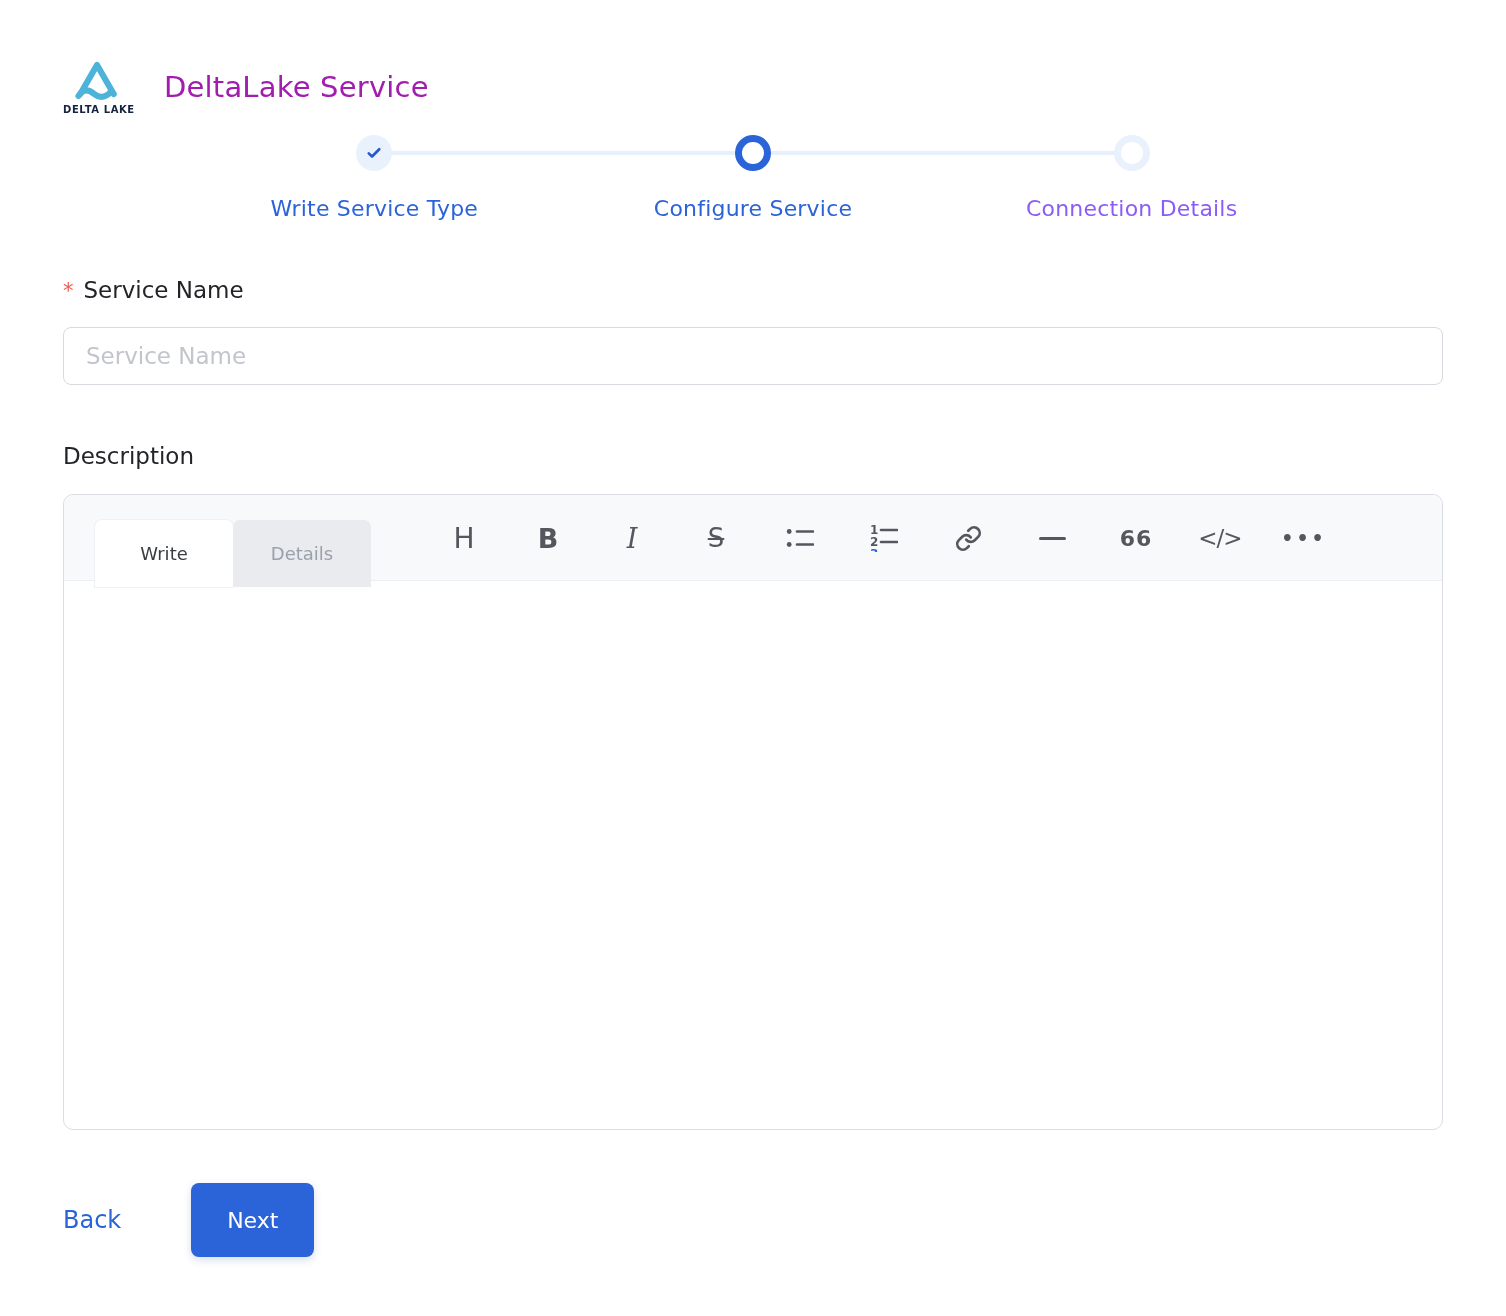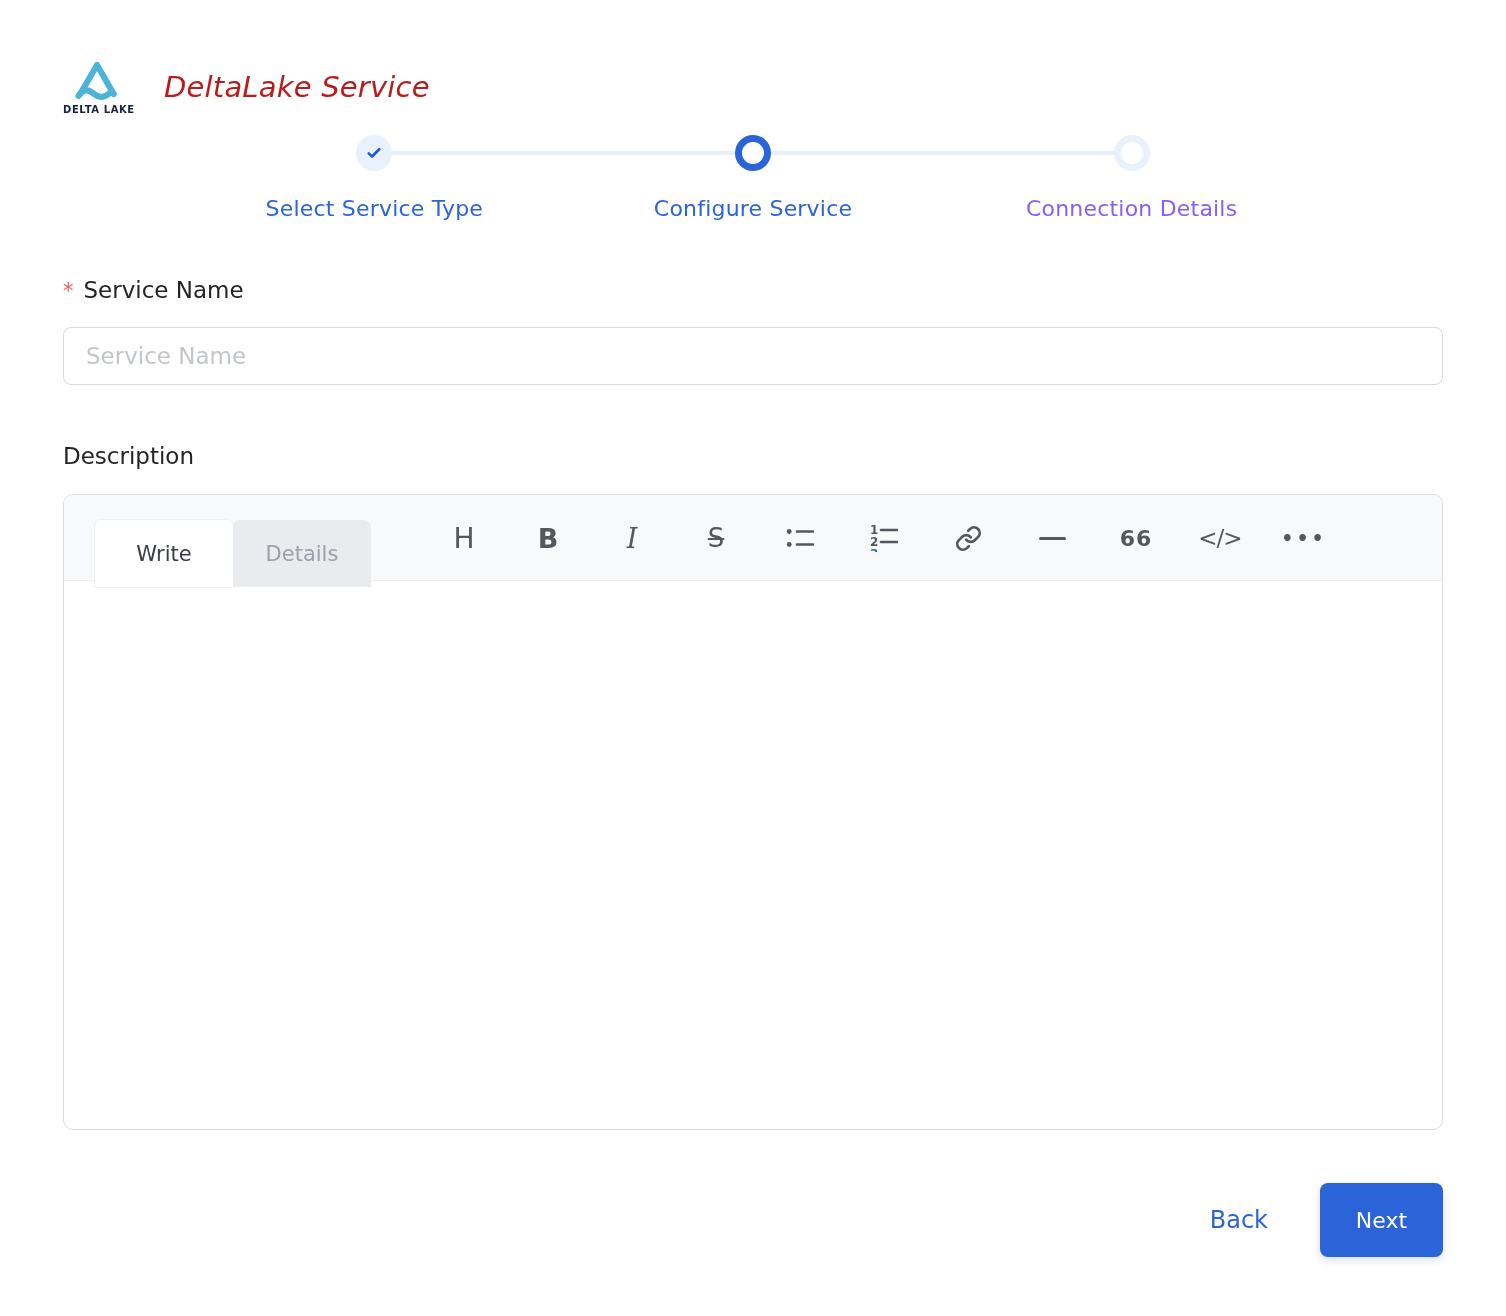--- a/index.html
+++ b/index.html
@@ -19,21 +19,21 @@
     color:var(--text);
     overflow:hidden;
   }
   .page{padding:0 63px;}
 
   
   .brand-row{display:flex;align-items:center;gap:33px;padding-top:58px;}
   .logo{width:68px;text-align:center;flex:0 0 auto;}
   .logo svg{display:block;margin:0 auto;}
   .logo-text{font-size:10px;font-weight:800;color:#15233d;letter-spacing:.6px;margin-top:2px;white-space:nowrap;}
-  .page-title{font-size:29px;font-weight:500;color:#b91c1c;letter-spacing:.2px;font-style:italic;}
+  .page-title{font-size:29px;font-weight:500;color:#a21caf;letter-spacing:.2px;}
 
   
   .stepper{width:1136px;margin:20px auto 0;}
   .step-track{position:relative;}
   .step-line{position:absolute;top:16px;left:calc(100%/6);right:calc(100%/6);height:4px;background:var(--connector);border-radius:2px;}
   .steps{display:flex;position:relative;}
   .step{flex:1;display:flex;flex-direction:column;align-items:center;}
   .step-dot{width:36px;height:36px;border-radius:50%;background:#fff;display:flex;align-items:center;justify-content:center;position:relative;z-index:1;}
   .step-dot.completed{background:var(--accent-light);}
   .step-dot.active{border:7px solid var(--accent);}
@@ -55,21 +55,21 @@
   .desc-label{margin-top:58px;}
 
   
   .editor{margin-top:25px;height:636px;border:1px solid #dadde4;border-radius:10px;background:#fff;position:relative;}
   .editor-toolbar{
     height:86px;background:#f8f9fb;border-bottom:1px solid #eceef2;
     border-radius:10px 10px 0 0;position:relative;
   }
   .tabs{position:absolute;left:31px;top:25px;display:flex;z-index:2;}
   .tab{width:138px;height:67px;display:flex;align-items:center;justify-content:center;
-       font-size:21px;border-radius:7px 7px 0 0;cursor:default;}
+       font-size:18px;border-radius:7px 7px 0 0;cursor:default;}
   .tab.active{background:#ffffff;color:#3a3d42;font-weight:500;box-shadow:0 0 0 1px #f0f1f4;}
   .tab.inactive{background:#e9ebee;color:var(--muted);}
   .tools{position:absolute;left:358px;bottom:20px;display:flex;align-items:center;height:44px;}
   .tool{width:84px;height:44px;display:flex;align-items:center;justify-content:center;
         color:var(--icon);font-size:26px;cursor:pointer;background:transparent;border:none;font-family:inherit;}
   .tool svg{display:block;}
   .glyph-heading{font-size:28px;font-weight:400;}
   .glyph-bold{font-size:27px;font-weight:700;}
   .glyph-italic{font-family:"DejaVu Serif","Liberation Serif",serif;font-style:italic;font-size:27px;}
   .glyph-strike{font-size:26px;text-decoration:line-through;text-decoration-thickness:2px;}
@@ -79,21 +79,21 @@
   .hr-shape{width:27px;height:3px;background:var(--icon);border-radius:2px;}
   .editor-body{position:absolute;top:86px;left:0;right:0;bottom:0;border-radius:0 0 10px 10px;overflow:hidden;}
   .editor-textarea{
     width:100%;height:100%;border:none;outline:none;resize:none;
     padding:42px 52px;font-size:23px;line-height:1.5;color:#3a3d42;
     font-family:inherit;background:#fff;
   }
   .editor-textarea::placeholder{color:#6b7487;}
 
   
-  .footer{display:flex;justify-content:flex-end;align-items:center;gap:52px;margin-top:53px;}
+  .footer{display:flex;justify-content:flex-start;align-items:center;gap:70px;margin-top:53px;}
   .back-link{font-size:24px;color:var(--accent);cursor:pointer;text-decoration:none;}
   .next-button{
     width:123px;height:74px;border:none;border-radius:8px;
     background:var(--accent);color:#fff;font-size:22px;font-family:inherit;
     cursor:pointer;box-shadow:0 3px 8px rgba(40,70,150,.18);
   }
 </style>
 </head>
 <body>
 
@@ -115,21 +115,21 @@
   <div class="stepper">
     <div class="step-track">
       <div class="step-line"></div>
       <div class="steps">
         <div class="step">
           <div class="step-dot completed">
             <svg width="18" height="18" viewBox="0 0 24 24">
               <path d="M5 12.5 L9.4 16.6 L19 7" fill="none" stroke="#2858cf" stroke-width="3.6" stroke-linecap="round" stroke-linejoin="round"></path>
             </svg>
           </div>
-          <div class="step-label completed">Select Service Type</div>
+          <div class="step-label completed">Write Service Type</div>
         </div>
         <div class="step">
           <div class="step-dot active"></div>
           <div class="step-label active">Configure Service</div>
         </div>
         <div class="step">
           <div class="step-dot upcoming"></div>
           <div class="step-label upcoming">Connection Details</div>
         </div>
       </div>

